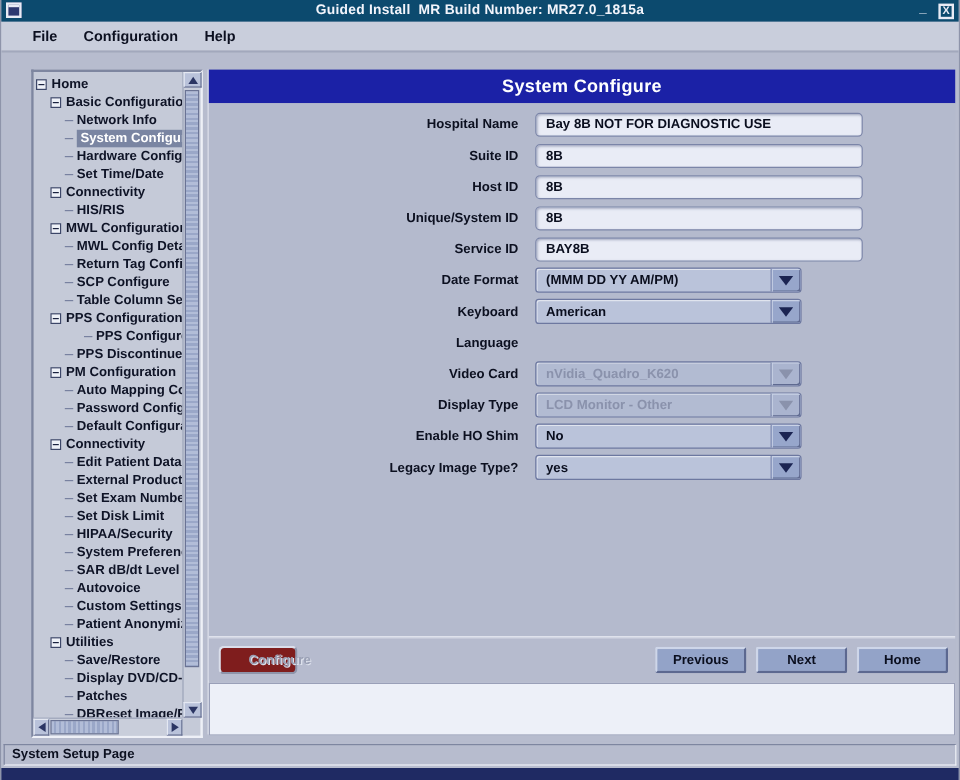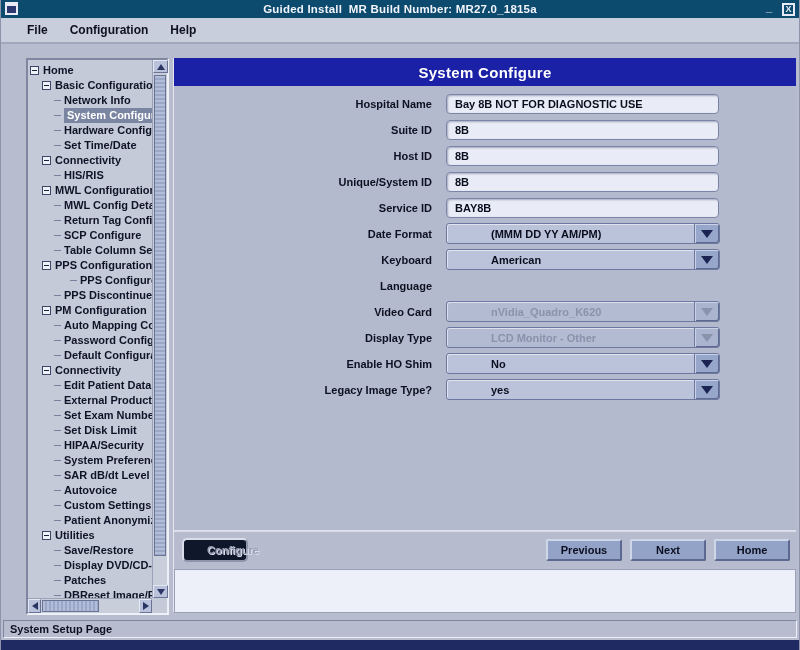--- a/index.html
+++ b/index.html
@@ -52,35 +52,35 @@
   
   .main-panel { position:absolute; left:172px; top:14px; width:623px; height:554px; border-left:1px solid #e4e7f0; }
   .banner { height:28px; background:#1b21a6; display:flex; align-items:center; justify-content:center; }
   .banner-text { color:#ffffff; font-size:15px; font-weight:bold; letter-spacing:.3px; }
   .form { height:445px; background:#b4bacd; padding-top:7px; border-bottom:1px solid #dfe2ec; }
   .f-row { display:flex; align-items:center; height:21px; margin-bottom:5px; }
   .f-label { width:258px; text-align:right; font-size:11px; font-weight:bold; color:#0c1020; margin-right:14px; flex:none; }
   .ti { width:273px; height:20px; background:#e9ecf6; border:1px solid #7b85a8; border-radius:4px; padding:0 8px;
         font-family:"Liberation Sans",sans-serif; font-size:11px; font-weight:bold; color:#0a0e1e;
         box-shadow: inset 1px 1px 2px rgba(60,70,110,.4); outline:none; }
-  .dd { width:274px; height:21px; background:#bac3da; border:1px solid #6d78a0; border-radius:3px; display:flex; align-items:center;
-        box-shadow: inset 1px 1px 0 rgba(255,255,255,.55); padding-left: 36px; }
+  .dd { width:222px; height:21px; background:#bac3da; border:1px solid #6d78a0; border-radius:3px; display:flex; align-items:center;
+        box-shadow: inset 1px 1px 0 rgba(255,255,255,.55); }
   .dd-text { flex:1; padding:0 8px; font-size:11px; font-weight:bold; color:#0a0e1e; white-space:nowrap; overflow:hidden; }
   .dd-btn { width:25px; height:19px; background:#97a6cb; border-left:1px solid #6d78a0; display:flex; align-items:center; justify-content:center;
             border-radius:0 2px 2px 0; box-shadow: inset 1px 1px 0 #c9d2e6, inset -1px -1px 0 #5f6a90; flex:none; }
   .dd-tri { width:0; height:0; border-left:6px solid transparent; border-right:6px solid transparent; border-top:8px solid #1b2452; }
   .dd.disabled { background:#b2bbd2; }
   .dd.disabled .dd-text { color:#8a92ac; }
   .dd.disabled .dd-btn { background:#aab4cf; }
   .dd.disabled .dd-tri { border-top-color:#8a92ac; }
 
   .btn-bar { height:36px; background:#b6bbce; display:flex; align-items:center; padding:0 6px; border-top:1px solid #d9dce8; }
   .btn { height:22px; background:#93a3c8; border:2px solid; border-color:#ced6e9 #5c6890 #5c6890 #ced6e9; border-radius:2px;
          font-size:11px; font-weight:bold; color:#0a0e1e; display:flex; align-items:center; justify-content:center; width:76px; margin-left:8px; }
-  .btn-configure { width:66px; height:24px; margin-left:2px; background:#0f172a; color:#9aa0b5; border-color:#dadeea #8e94aa #8e94aa #dadeea;
+  .btn-configure { width:66px; height:24px; margin-left:2px; background:#7f1d1d; color:#9aa0b5; border-color:#dadeea #8e94aa #8e94aa #dadeea;
                    border-radius:5px; text-shadow:1px 1px 0 #dde1ec;padding-left:36px; }
   .btn-spacer { flex:1; }
   .message-panel { height:44px; margin-top:2px; background:#edf0f8; border:1px solid #9aa0b8; }
 
   
   .statusbar { height:22px; background:#b7bcce; padding:2px 2px; }
   .status-field { height:18px; border:1px solid; border-color:#7e86a0 #eef0f7 #eef0f7 #7e86a0; display:flex; align-items:center; padding:0 6px; }
   .status-text { font-size:11px; font-weight:bold; color:#0c1020; }
 
   .bottom-strip { height:10px; background:#1f2a63; }

